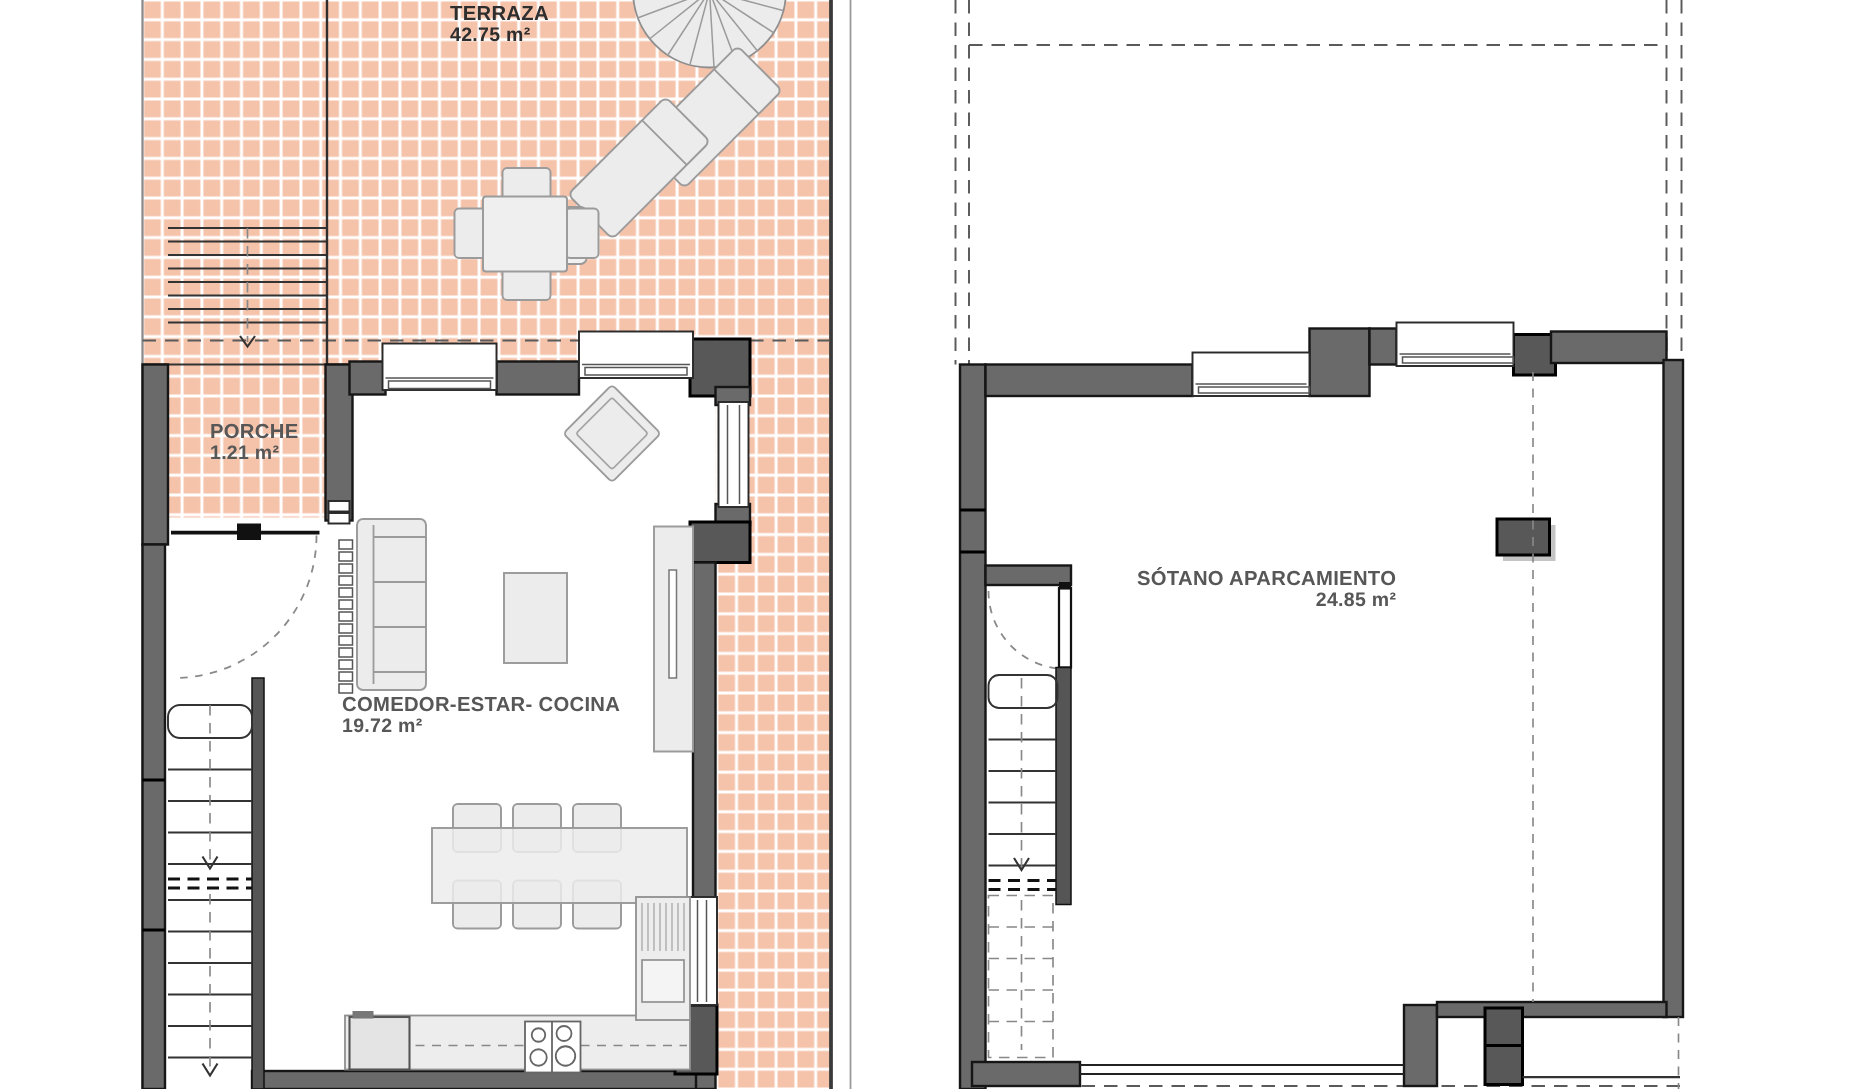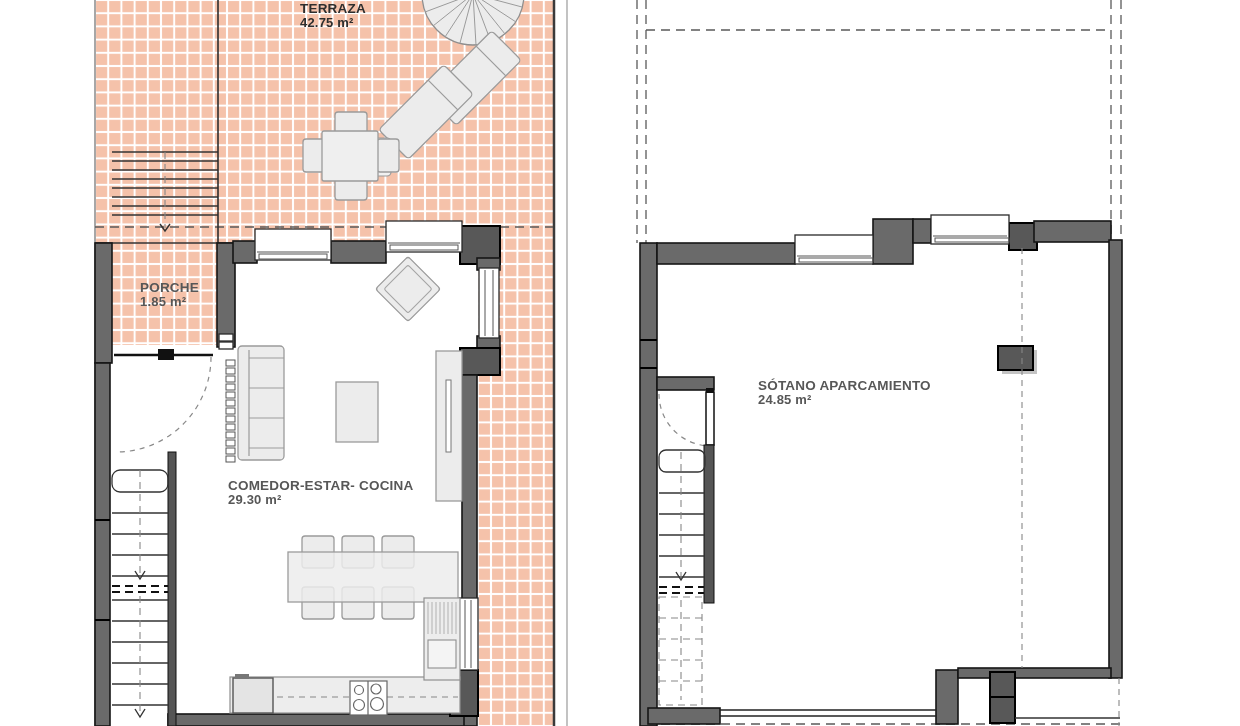--- a/index.html
+++ b/index.html
@@ -331,24 +331,24 @@
     </g>
   </g>
 </svg>
 
 <div class="room-label dark" style="left:300px;top:2px;">
   <span>TERRAZA</span>
   <span class="area">42.75 m²</span>
 </div>
 <div class="room-label" style="left:140px;top:281px;">
   <span>PORCHE</span>
-  <span class="area">1.85 m²</span>
-</div>
-<div class="room-label" style="left:228px;top:479px;">
+  <span class="area">1.21 m²</span>
+</div>
+<div class="room-label" style="left:228px;top:463px;">
   <span>COMEDOR-ESTAR- COCINA</span>
-  <span class="area">29.30 m²</span>
-</div>
-<div class="room-label" style="left:758px;top:379px;">
+  <span class="area">19.72 m²</span>
+</div>
+<div class="room-label" style="left:758px;top:379px;text-align:right;">
   <span>SÓTANO APARCAMIENTO</span>
   <span class="area">24.85 m²</span>
 </div>
 
 </div>
 
 </body></html>

